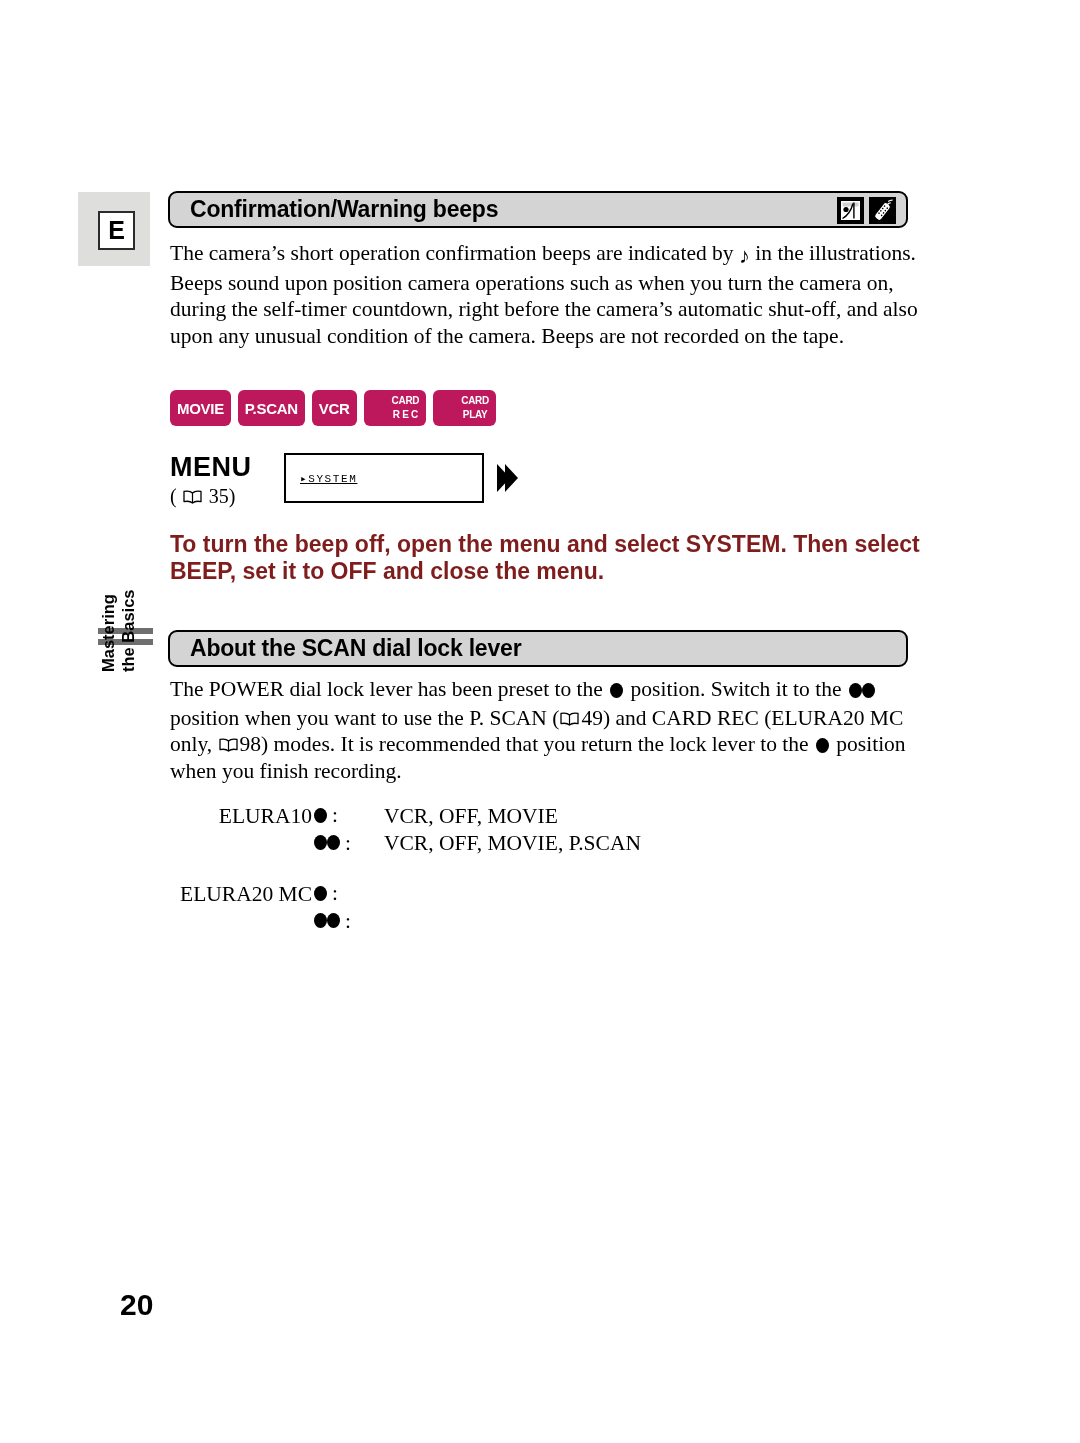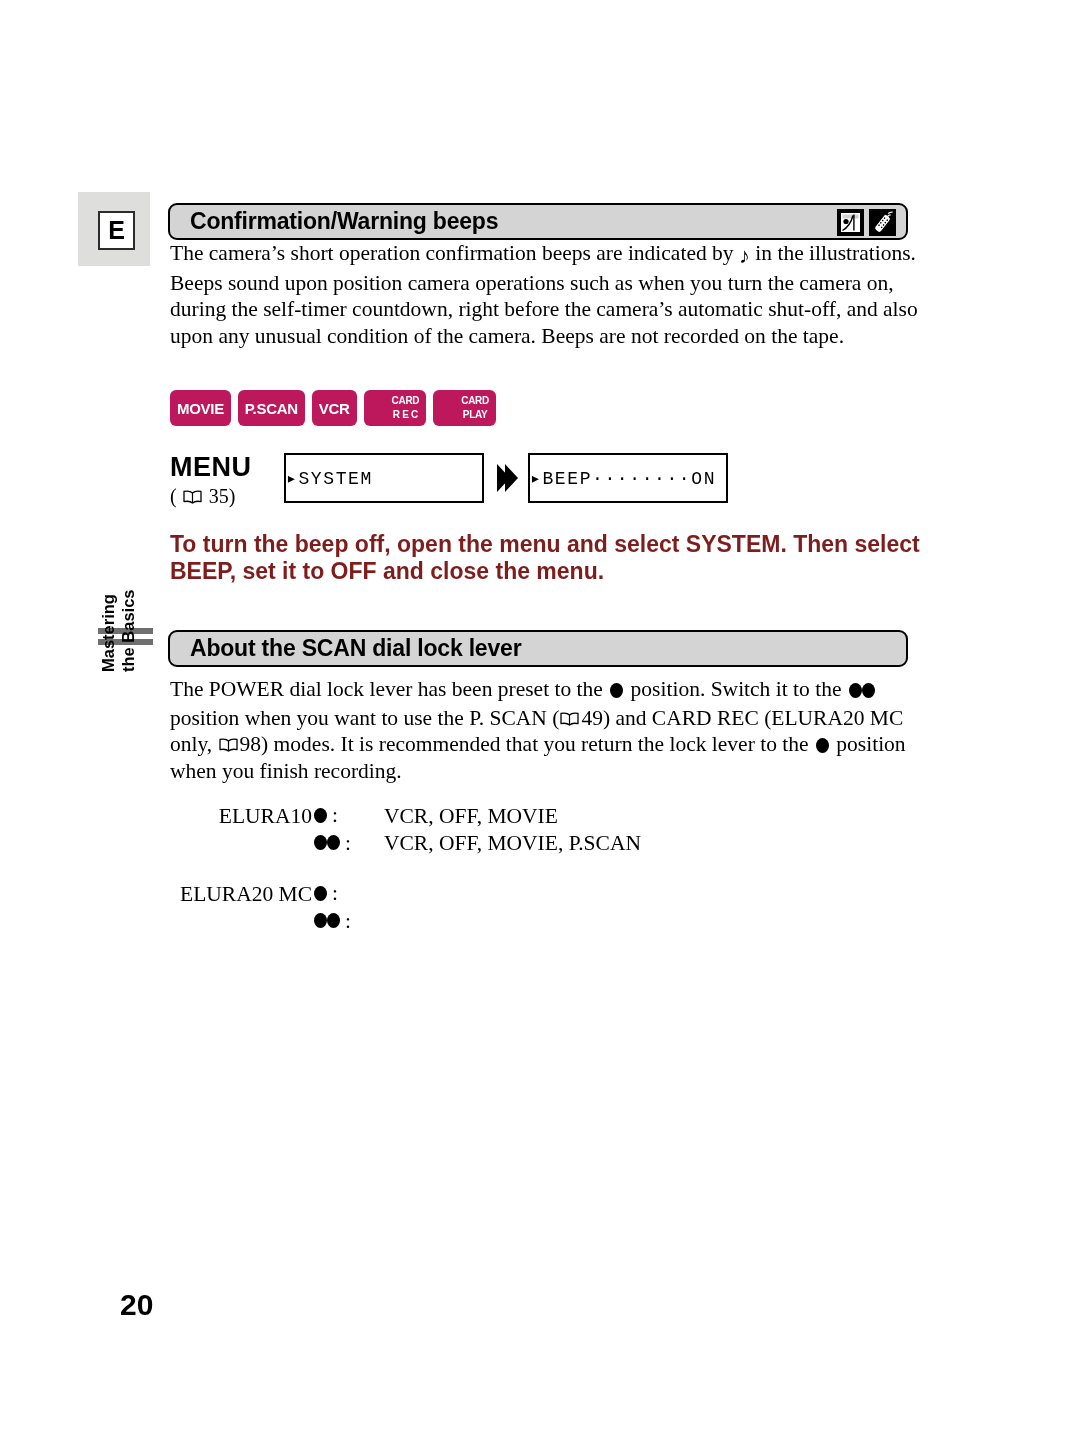--- a/index.html
+++ b/index.html
@@ -59,21 +59,21 @@
   }
   .sec-header .title {
     font-family: "Liberation Sans", sans-serif;
     font-weight: bold;
     font-size: 23px;
     letter-spacing: -0.2px;
     margin-left: 20px;
     color: #000;
     white-space: nowrap;
   }
-  #sec-header-1 { top: 203px; text-align: right; }
+  #sec-header-1 { top: 191px; text-align: right; }
   #sec-header-2 { top: 630px; }
 
   .header-icons {
     position: absolute;
     right: 10px;
     top: 4px;
     display: flex;
     gap: 5px;
   }
   .hicon {
@@ -205,24 +205,26 @@
     background: #fff;
     box-sizing: border-box;
     height: 50px;
     display: flex;
     align-items: center;
   }
   #menu-box-1 { width: 200px; }
   #menu-box-2 { width: 200px; }
   .menu-box .mtext {
     font-family: "Liberation Mono", monospace;
-    font-size: 18px;
+    font-size: 11px;
     letter-spacing: 1.6px;
-    white-space: nowrap;
-    color: #000;
+    margin-left: 14px;
+    white-space: nowrap;
+    color: #000;
+    text-decoration: underline;
   }
   .menu-arrow {
     margin: 0 10px;
     display: flex;
     align-items: center;
     justify-content: center;
     width: 24px;
     height: 34px;
   }
 
@@ -374,23 +376,20 @@
 <div class="menu-boxes">
   <div class="menu-box" id="menu-box-1">
     <span class="mtext">▸SYSTEM</span>
   </div>
   <span class="menu-arrow">
     <svg width="24" height="34" viewBox="0 0 24 34" aria-hidden="true">
       <path d="M3 3 L16 17 L3 31 Z" fill="#000"></path>
       <path d="M11 3 L24 17 L11 31 Z" fill="#000"></path>
     </svg>
   </span>
-  <div class="menu-box" id="menu-box-2">
-    <span class="mtext">▸BEEP········ON</span>
-  </div>
 </div>
 
 <div class="bold-note">To turn the beep off, open the menu and select SYSTEM. Then select BEEP, set it to OFF and close the menu.</div>
 
 <div class="side-bars">
   <div></div>
   <div></div>
 </div>
 <div class="side-vert-wrap">
   <div class="line">Mastering</div>

